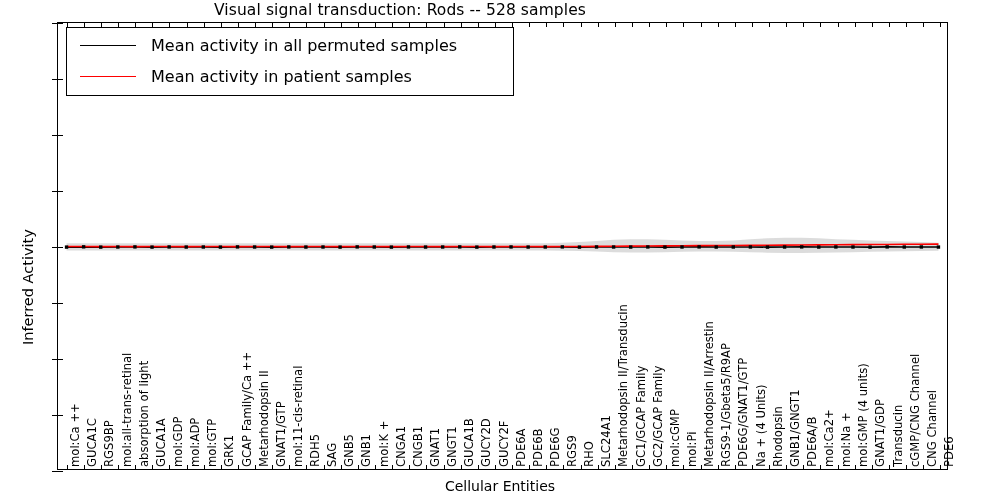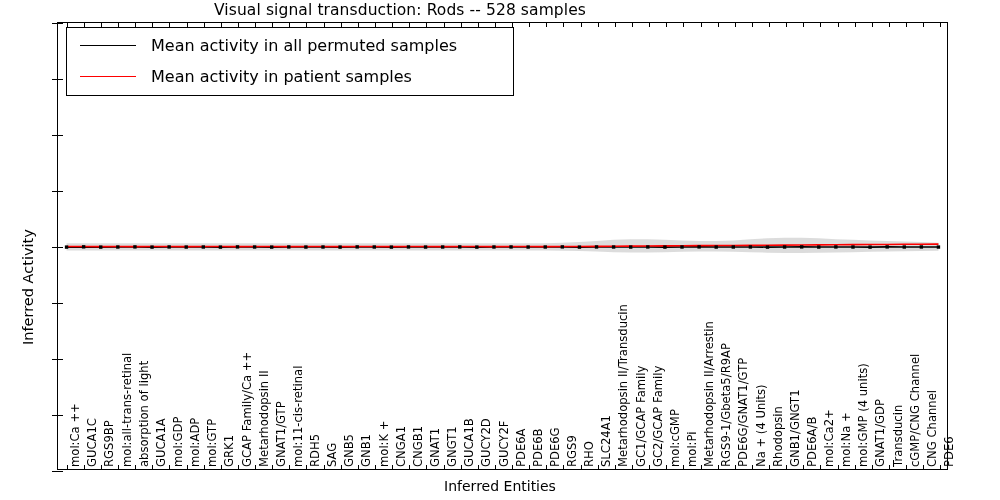--- a/index.html
+++ b/index.html
@@ -42,21 +42,21 @@
   #plot svg{display:block;width:100%;height:100%;}
 </style>
 </head>
 <body>
 
 <div id="fig">
 
   <div id="title">Visual signal transduction: Rods -- 528 samples</div>
 
   <div id="ylabel">Inferred Activity</div>
-  <div id="xlabel">Inferred Entities</div>
+  <div id="xlabel">Cellular Entities</div>
 
   <div id="axes">
     <div id="yticks">
         <div class="ytick" style="top: 448px;"></div>
         <div class="ytick in" style="top: 448px;"></div>
         <div class="ytick" style="top: 392px;"></div>
         <div class="ytick in" style="top: 392px;"></div>
         <div class="ytick" style="top: 336px;"></div>
         <div class="ytick in" style="top: 336px;"></div>
         <div class="ytick" style="top: 280px;"></div>

